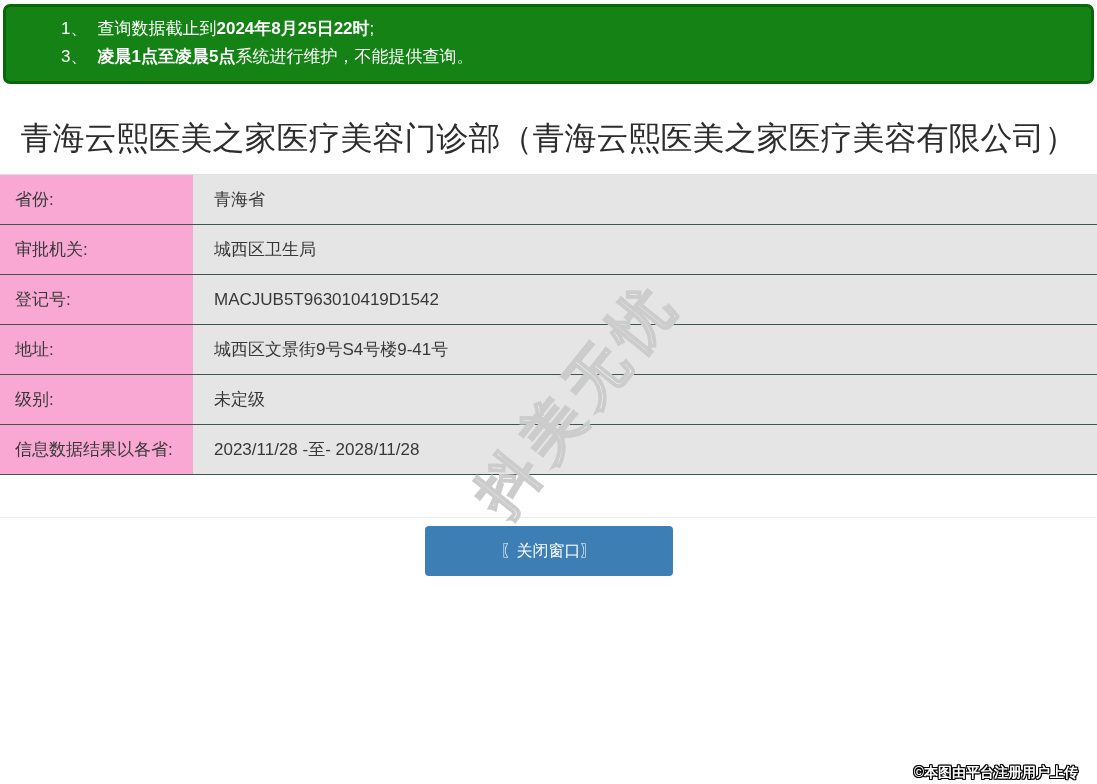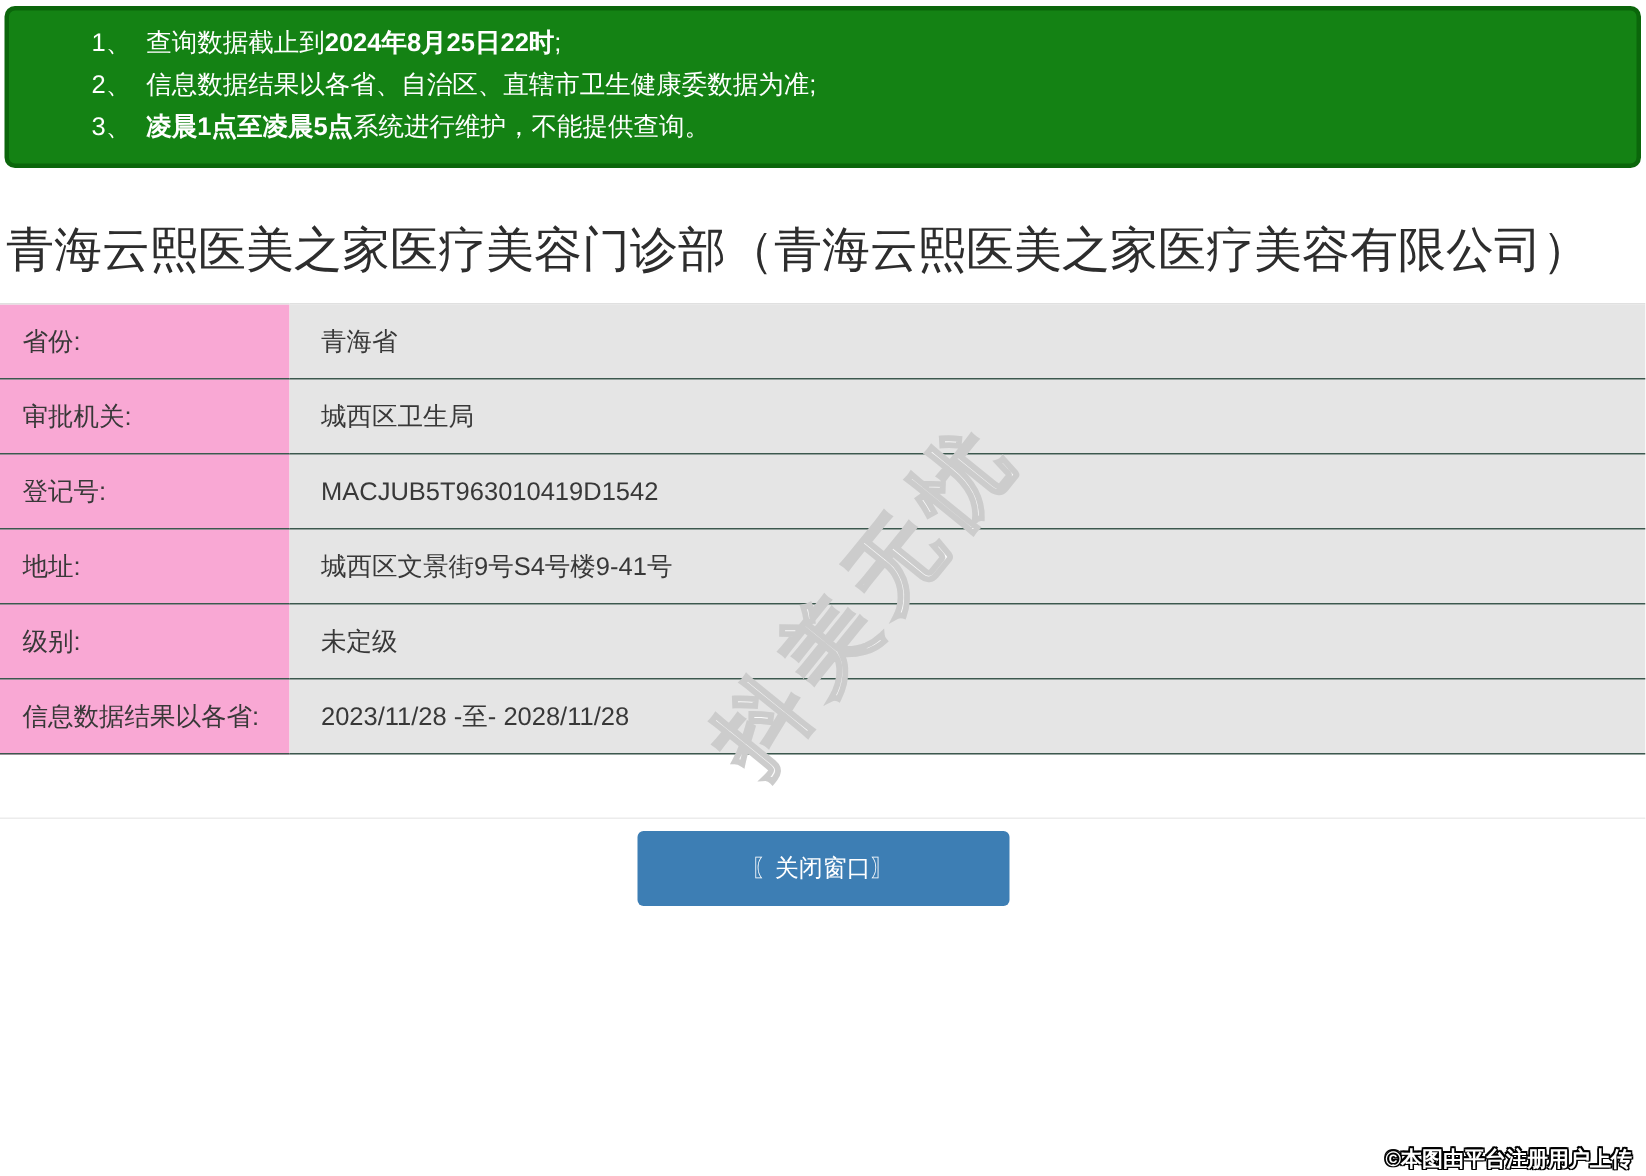--- a/index.html
+++ b/index.html
@@ -17,20 +17,21 @@
     font-size:17px;
     line-height:28px;
   }
   .notice-item .num{margin-right:10px;}
   .notice-item .bold-seg{font-weight:bold;}
 
   
   .page-title{
     margin:26px 0 0 0;
     padding:0 4px;
+    text-align:center;
     font-size:32px;
     line-height:56px;
     font-weight:400;
     color:#2d2d2d;
   }
 
   
   .info-table{
     width:100%;
     border-collapse:collapse;
@@ -59,21 +60,21 @@
     background:#3d7eb4;
     color:#fff;
     border:none;
     border-radius:4px;
     font-size:16px;
     font-family:inherit;
     cursor:pointer;
   }
   .attribution{
     position:absolute;
-    right:9px;
+    right:19px;
     bottom:2px;
     font-size:14px;
     font-weight:bold;
     color:#fff;
     text-shadow:-1px -1px 0 #000,1px -1px 0 #000,-1px 1px 0 #000,1px 1px 0 #000,0 1px 0 #000,0 -1px 0 #000,1px 0 0 #000,-1px 0 0 #000;
     letter-spacing:0;
   }
 
   
   .watermark{
@@ -97,23 +98,20 @@
 <body>
 
 <div class="page">
 
   <div class="notice-box">
     <div>
   <div class="notice-item">
     <span class="num">1、</span><span>查询数据截止到</span><span class="bold-seg">2024年8月25日22时</span><span>;</span>
   </div>
 
-  <div class="notice-item">
-    <span class="num">2、</span><span>信息数据结果以各省、自治区、直辖市卫生健康委数据为准;</span><span class="bold-seg"></span><span></span>
-  </div>
 
   <div class="notice-item">
     <span class="num">3、</span><span></span><span class="bold-seg">凌晨1点至凌晨5点</span><span>系统进行维护，不能提供查询。</span>
   </div>
 </div>
   </div>
 
   <div class="page-title">青海云熙医美之家医疗美容门诊部（青海云熙医美之家医疗美容有限公司）</div>
 
   <table class="info-table">

